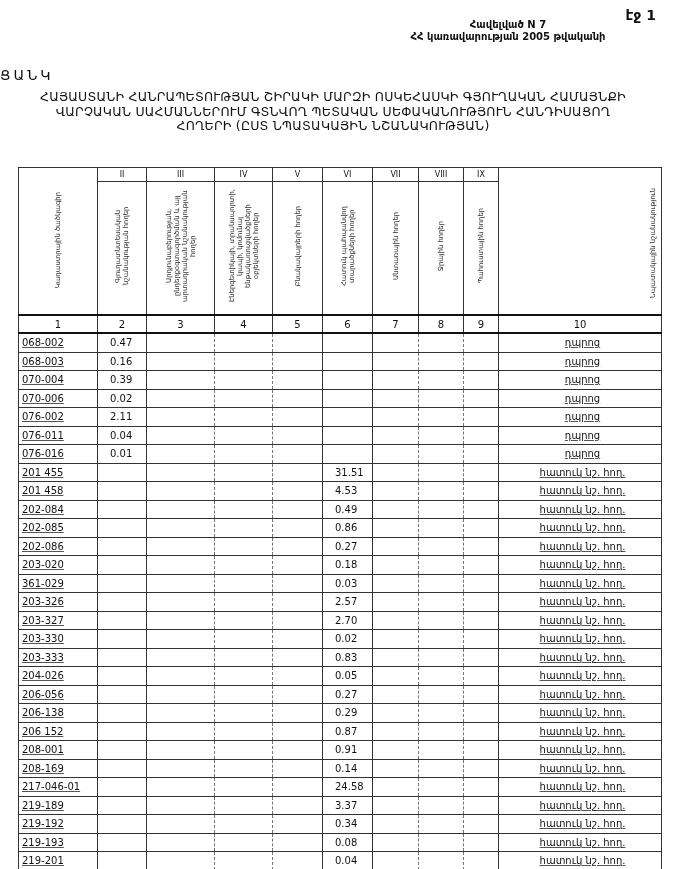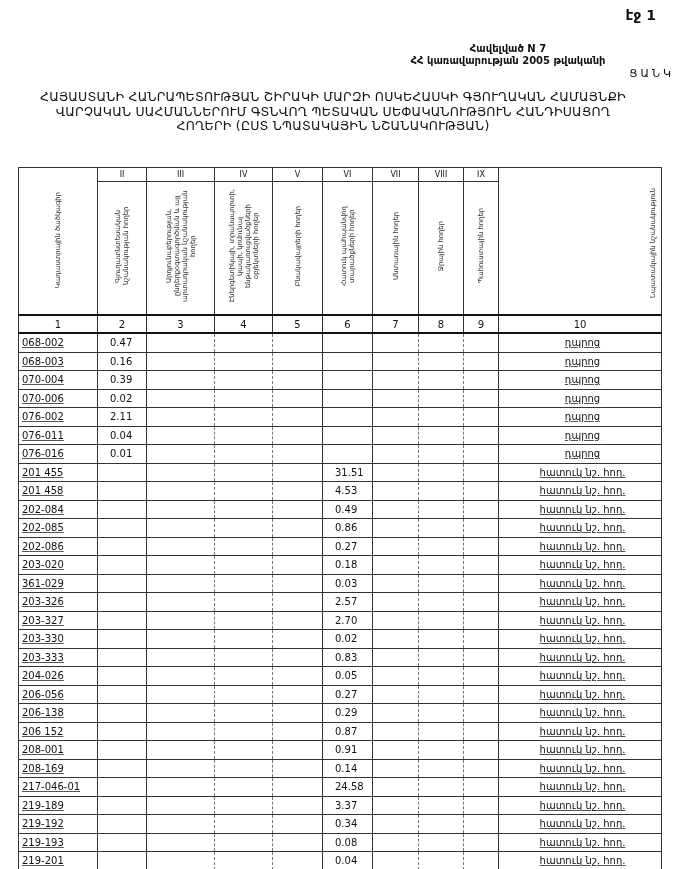--- a/index.html
+++ b/index.html
@@ -1,22 +1,22 @@
 <!DOCTYPE html>
 <html><head>
 <meta charset="utf-8">
 <style>
   html, body { margin: 0; padding: 0; background: #ffffff; }
   body { width: 674px; height: 869px; position: relative; overflow: hidden;
          font-family: "DejaVu Sans", "Liberation Sans", sans-serif; color: #111; }
   .page-num { position: absolute; right: 18px; top: 7px; font-size: 14px; font-weight: bold; }
   .annex { position: absolute; right: 36px; top: 19px; width: 260px; text-align: center;
-           font-size: 10px; font-weight: bold; line-height: 12px; margin-top: 24px; }
-  .doc-title { position: absolute; left: 0; right: 0; top: 67px; text-align: right;
-               font-size: 11px; letter-spacing: 3px; }
+           font-size: 10px; font-weight: bold; line-height: 12px; }
+  .doc-title { position: absolute; left: 0; right: 0; top: 67px; text-align: left;
+               font-size: 14px; letter-spacing: 3px; }
   .doc-subtitle { position: absolute; left: 30px; right: 38px; top: 90px; text-align: center;
                   font-size: 12.5px; line-height: 14.5px; letter-spacing: 0.2px; }
   .tbl { position: absolute; left: 18px; top: 167px; border-collapse: collapse; table-layout: fixed; }
   .tbl td, .tbl th { border: 1px solid #333; padding: 0; font-weight: normal; }
   .tbl .roman { height: 13px; font-size: 8px; text-align: center; vertical-align: middle; }
   .tbl .hdr { height: 131px; vertical-align: middle; text-align: center; position: relative; }
   .rot { writing-mode: vertical-rl; transform: rotate(180deg); font-size: 6.8px; line-height: 8px;
          display: inline-block; max-height: 124px; overflow: hidden; color: #333; }
   .tbl .num { height: 16px; font-size: 10px; text-align: center; vertical-align: middle;
               border-top: 2px solid #111; border-bottom: 2px solid #111; }

